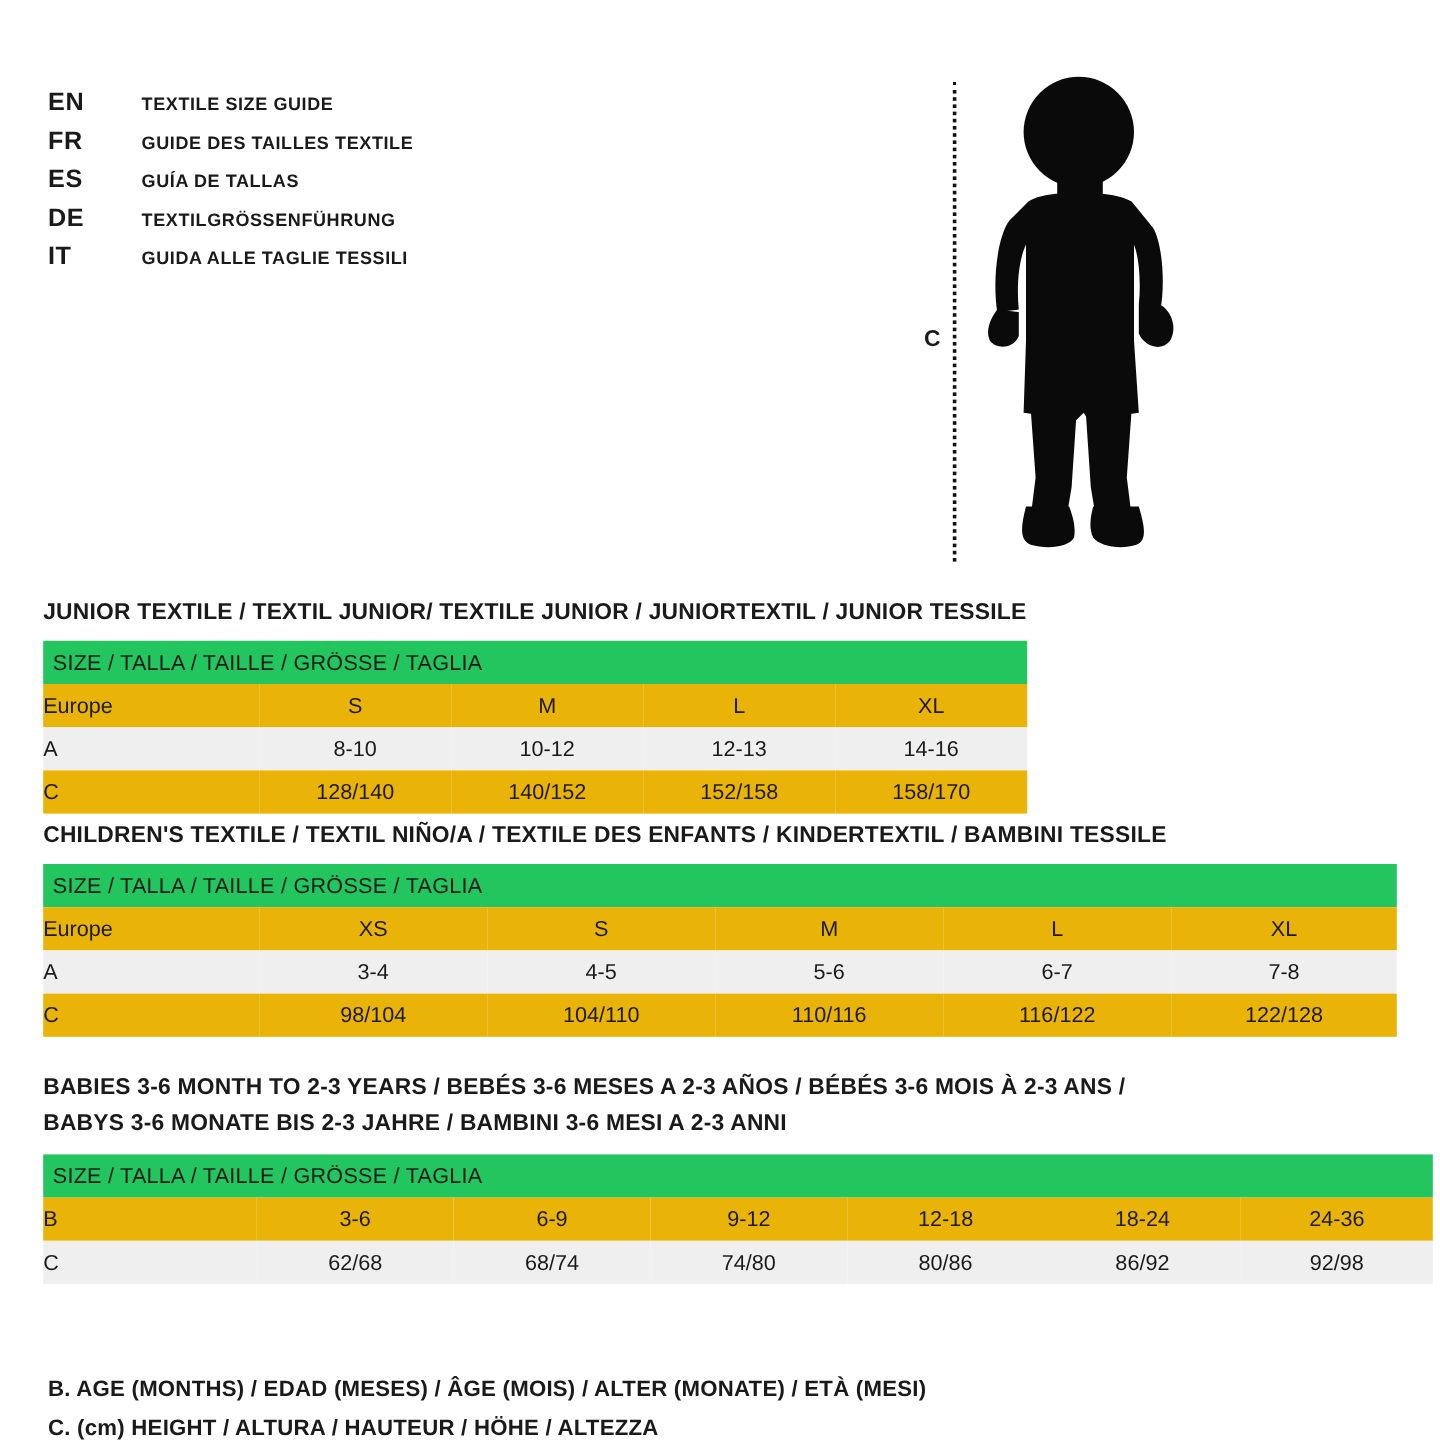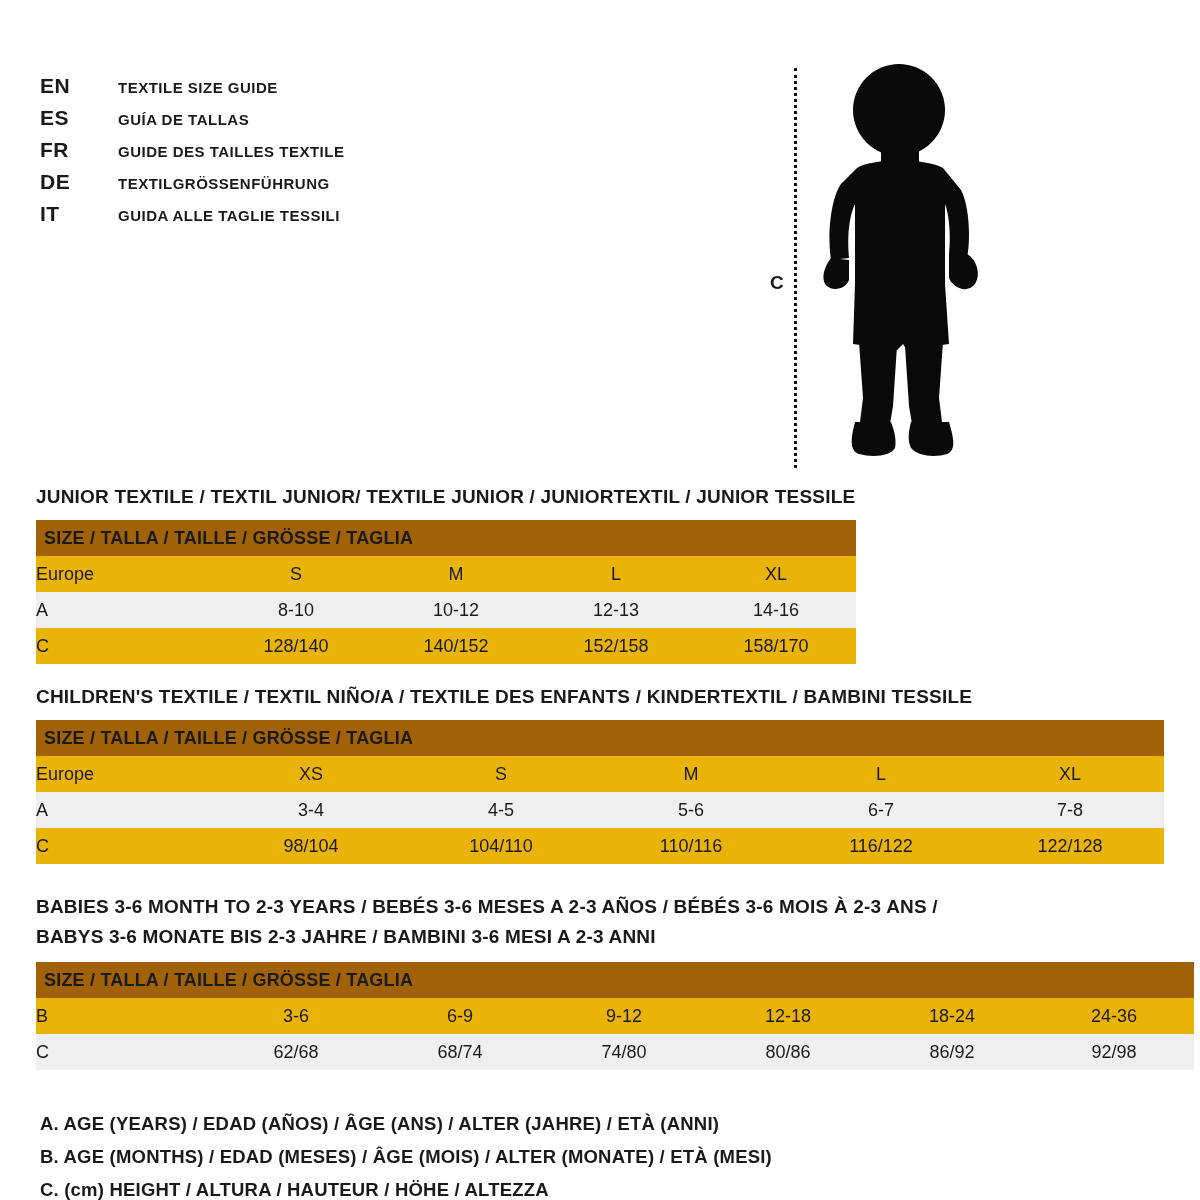--- a/index.html
+++ b/index.html
@@ -87,22 +87,22 @@
     border-collapse: collapse;
     table-layout: fixed;
     font-size: 18px;
   }
   .tbl td {
     padding: 6px 0 6px 0;
     height: 24px;
     vertical-align: middle;
   }
   .band {
-    background: #a16207;
-    font-weight: bold;
+    background: #22c55e;
+    font-weight: normal;
     letter-spacing: 0.2px;
   }
   .band td {
     padding-left: 8px;
     font-size: 18px;
   }
   .row-light { background: #eab308; }
   .row-shade { background: #efefef; }
   .rowlabel {
     padding-left: 8px;
@@ -130,26 +130,26 @@
 <body>
 
 <div class="page">
 
   <div class="header">
     <div class="header-row">
       <span class="header-lang">EN</span>
       <span class="header-text">TEXTILE SIZE GUIDE</span>
     </div>
     <div class="header-row">
+      <span class="header-lang">FR</span>
+      <span class="header-text">GUIDE DES TAILLES TEXTILE</span>
+    </div>
+    <div class="header-row">
       <span class="header-lang">ES</span>
       <span class="header-text">GUÍA DE TALLAS</span>
-    </div>
-    <div class="header-row">
-      <span class="header-lang">FR</span>
-      <span class="header-text">GUIDE DES TAILLES TEXTILE</span>
     </div>
     <div class="header-row">
       <span class="header-lang">DE</span>
       <span class="header-text">TEXTILGRÖSSENFÜHRUNG</span>
     </div>
     <div class="header-row">
       <span class="header-lang">IT</span>
       <span class="header-text">GUIDA ALLE TAGLIE TESSILI</span>
     </div>
   </div>
@@ -189,21 +189,21 @@
           <path d="M90 284 L 128 280 L 124 336 L 128 368 L 98 368 L 94 344 Z"></path>
 
           <path d="M40 360 C 36 376, 34 388, 44 392 C 58 396, 76 394, 80 386 C 82 376, 78 366, 76 360 Z"></path>
 
           <path d="M96 360 C 94 368, 92 378, 96 386 C 102 394, 120 396, 132 392 C 142 388, 138 374, 134 360 Z"></path>
         </g>
       </svg>
     </div>
   </div>
 
-  <div class="block" style="top: 438px; width: 1130px;">
+  <div class="block" style="top: 452px; width: 1130px;">
     <div class="section-title">JUNIOR TEXTILE / TEXTIL JUNIOR/ TEXTILE JUNIOR / JUNIORTEXTIL / JUNIOR TESSILE</div>
     <table class="tbl" style="width: 820px; margin-top: 8px;">
       <colgroup>
         <col style="width: 180px;">
         <col style="width: 160px;">
         <col style="width: 160px;">
         <col style="width: 160px;">
         <col style="width: 160px;">
       </colgroup>
       <tbody>
@@ -311,18 +311,17 @@
         <td class="cell">74/80</td>
         <td class="cell">80/86</td>
         <td class="cell">86/92</td>
         <td class="cell">92/98</td>
       </tr>
     </tbody>
       </table>
   </div>
 
   <div class="legend">
-    <div>A. AGE (YEARS) / EDAD (AÑOS) / ÂGE (ANS) / ALTER (JAHRE) / ETÀ (ANNI)</div>
     <div>B. AGE (MONTHS) / EDAD (MESES) / ÂGE (MOIS) / ALTER (MONATE) / ETÀ (MESI)</div>
     <div>C. (cm) HEIGHT / ALTURA / HAUTEUR / HÖHE / ALTEZZA</div>
   </div>
 
 </div>
 
 </body></html>

